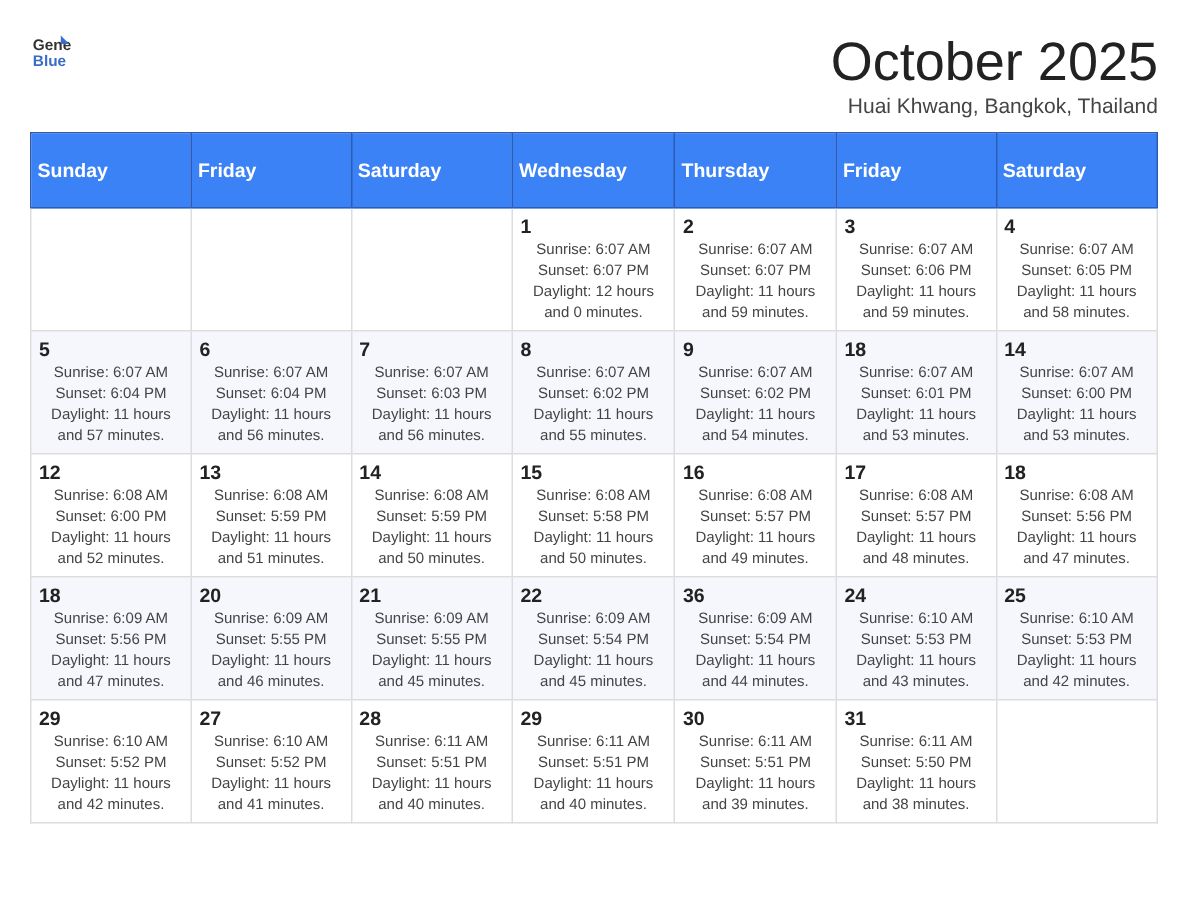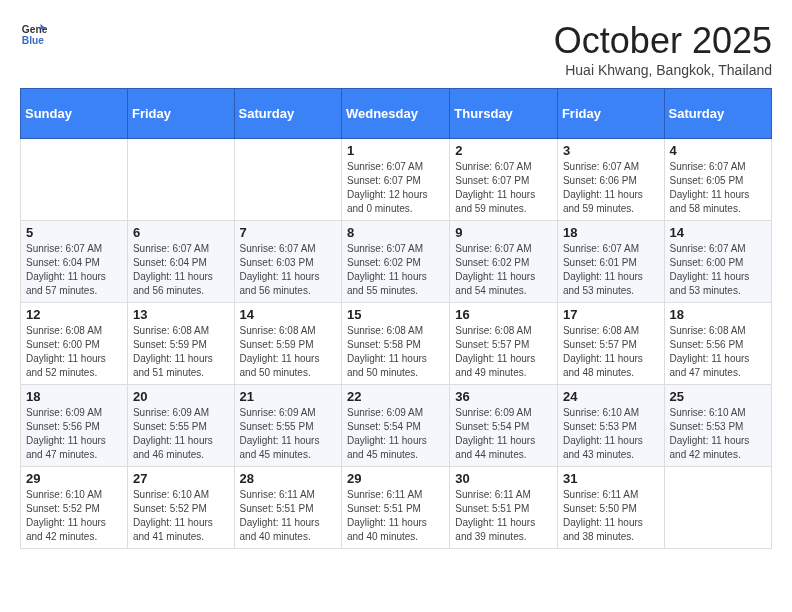--- a/index.html
+++ b/index.html
@@ -68,20 +68,21 @@
       font-size: 13px;
       font-weight: bold;
       color: #222;
       display: block;
       margin-bottom: 2px;
     }
     .day-info {
       font-size: 10px;
       color: #444;
       line-height: 1.4;
+      text-align: center;
     }
     .empty-cell {
       background: #f9f9f9;
     }
   </style>
 </head>
 <body>
 
 <div class="header">
   <div class="logo">

